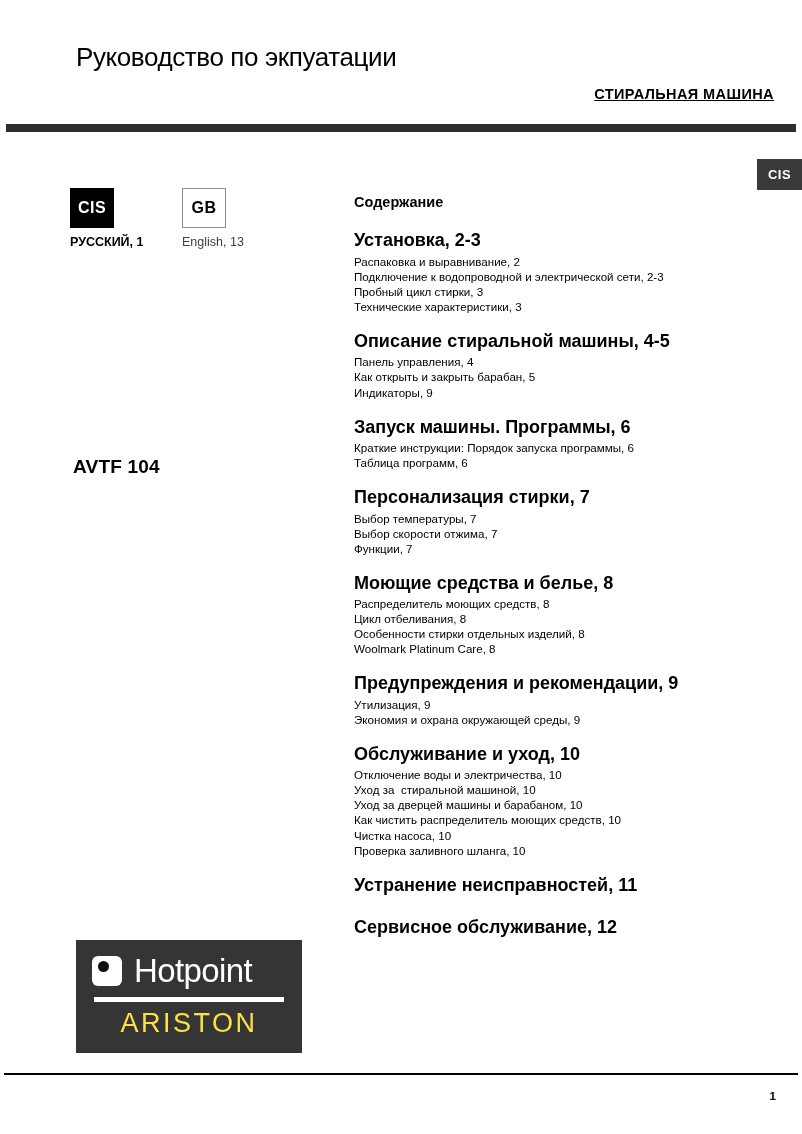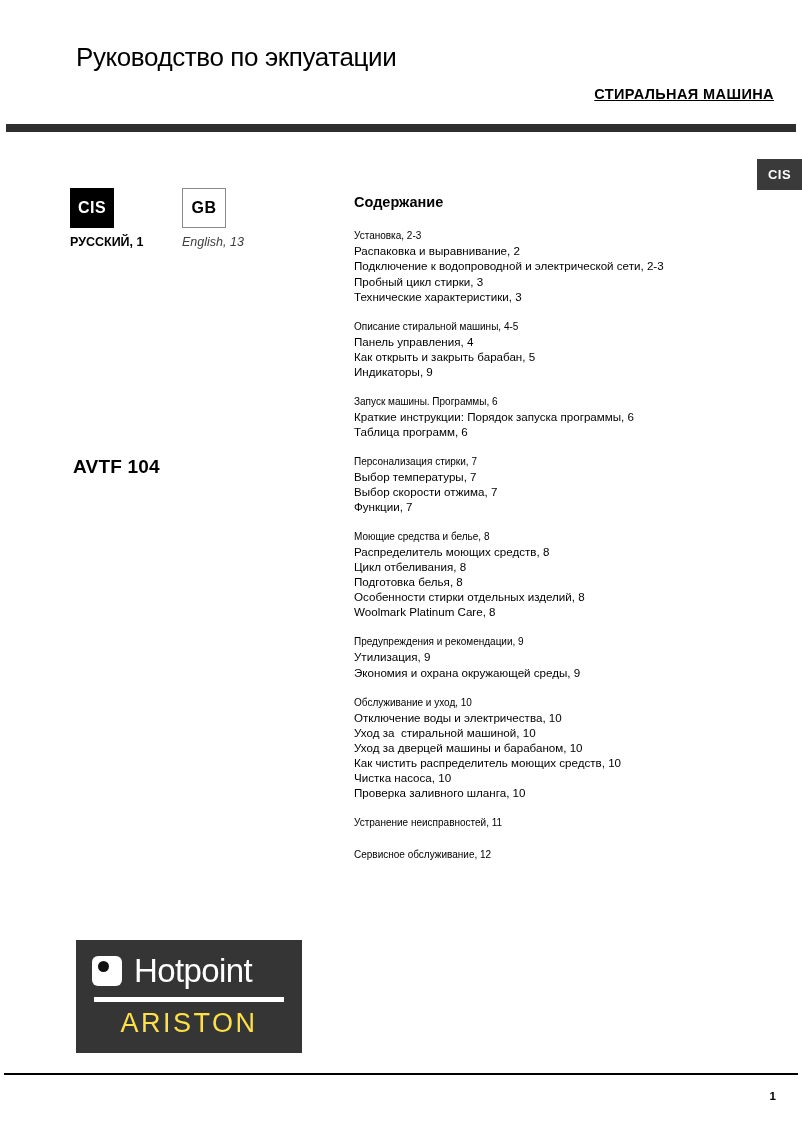--- a/index.html
+++ b/index.html
@@ -95,21 +95,21 @@
     background: #ffffff;
     color: #000000;
     border: 1px solid #8a8a8a;
   }
   .lang-caption {
     margin-top: 7px;
     font-size: 12.5px;
     white-space: nowrap;
   }
   .lang-caption.bold { font-weight: bold; }
-  .lang-caption.plain { color: #3f3f3f; font-style: italic; }
+  .lang-caption.plain { color: #3f3f3f; }
 
   .model-name {
     position: absolute;
     left: 73px;
     top: 456px;
     font-size: 19px;
     font-weight: bold;
     letter-spacing: 0.2px;
     white-space: nowrap;
   }
@@ -187,22 +187,22 @@
   }
   .toc-heading {
     font-size: 14.5px;
     font-weight: bold;
     margin: 0 0 18px 0;
     line-height: 1.2;
   }
   .toc-section { margin-bottom: 16px; }
   .toc-section:last-child { margin-bottom: 0; }
   .toc-section-title {
-    font-size: 10px;
-    font-weight: normal;
+    font-size: 18px;
+    font-weight: bold;
     line-height: 1.3;
     margin-bottom: 1px;
   }
   .toc-entry {
     font-size: 11.6px;
     line-height: 1.3;
     white-space: pre;
   }
   .toc-section.standalone { margin-bottom: 19px; }
   .toc-section.standalone .toc-section-title { margin-bottom: 0; }
@@ -284,21 +284,20 @@
         <div class="toc-section">
           <div class="toc-section-title">Персонализация стирки, 7</div>
           <div class="toc-entry">Выбор температуры, 7</div>
           <div class="toc-entry">Выбор скорости отжима, 7</div>
           <div class="toc-entry">Функции, 7</div>
         </div>
         <div class="toc-section">
           <div class="toc-section-title">Моющие средства и белье, 8</div>
           <div class="toc-entry">Распределитель моющих средств, 8</div>
           <div class="toc-entry">Цикл отбеливания, 8</div>
-          <div class="toc-entry">Подготовка белья, 8</div>
           <div class="toc-entry">Особенности стирки отдельных изделий, 8</div>
           <div class="toc-entry">Woolmark Platinum Care, 8</div>
         </div>
         <div class="toc-section">
           <div class="toc-section-title">Предупреждения и рекомендации, 9</div>
           <div class="toc-entry">Утилизация, 9</div>
           <div class="toc-entry">Экономия и охрана окружающей среды, 9</div>
         </div>
         <div class="toc-section">
           <div class="toc-section-title">Обслуживание и уход, 10</div>

